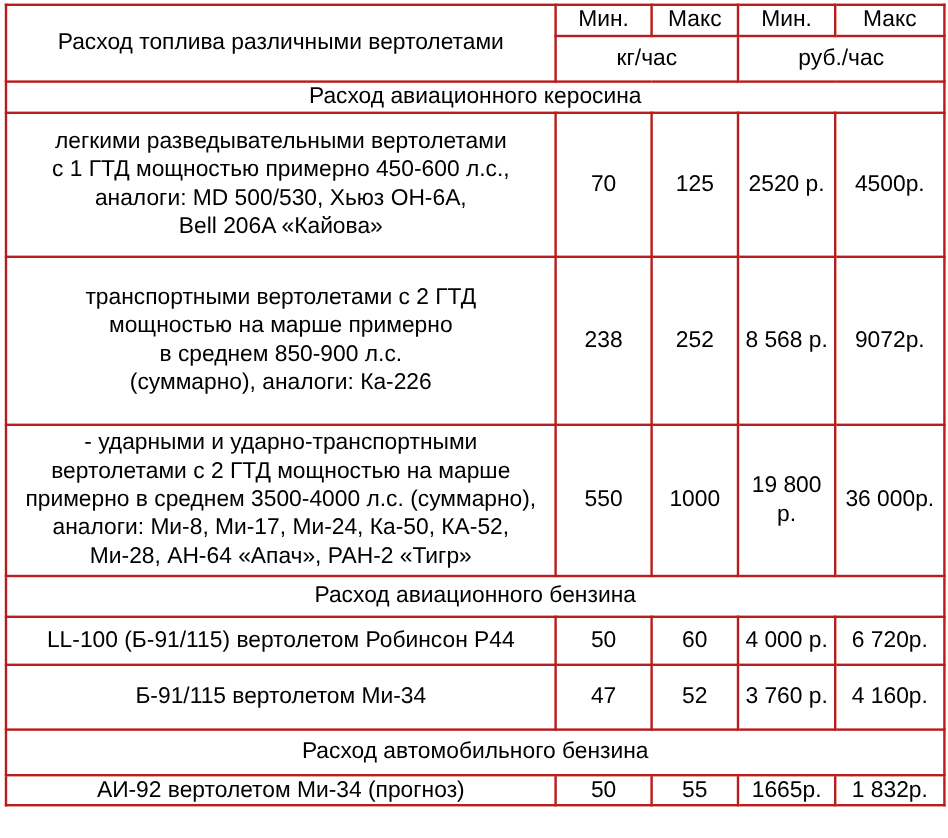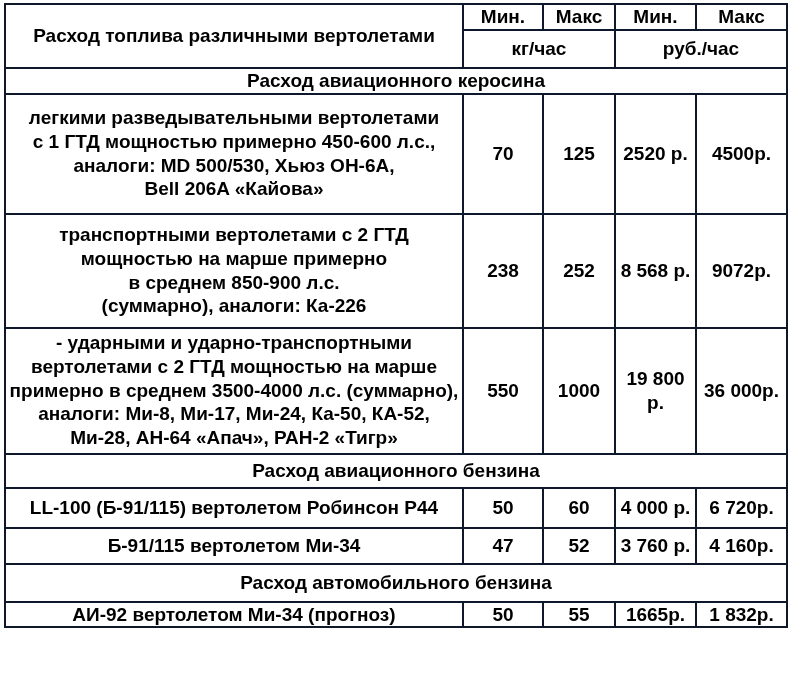--- a/index.html
+++ b/index.html
@@ -17,27 +17,26 @@
   table.fuel {
     border-collapse: collapse;
     table-layout: fixed;
     width: 782px;
     margin: 3px 0 0 4px;
     font-family: "Liberation Sans", sans-serif;
     font-size: 19px;
     color: #000000;
   }
   table.fuel td {
-    border: 2px solid #0f172a;
+    border: 2px solid #b91c1c;
     padding: 0;
     text-align: center;
     vertical-align: middle;
     overflow: hidden;
     line-height: 1.25;
-    font-weight: bold;
   }
   td.desc {
     text-align: left;
     padding: 3px 6px 3px 7px;
     white-space: pre-line;
     line-height: 28px;
   }
   td.desc-single {
     text-align: left;
     padding: 3px 6px 3px 9px;
@@ -88,21 +87,21 @@
     <tr style="height:120px">
       <td class="desc">легкими разведывательными вертолетами
 с 1 ГТД мощностью примерно 450-600 л.с.,
 аналоги: MD 500/530, Хьюз OH-6A,
 Bell 206A «Кайова»</td>
       <td class="num">70</td>
       <td class="num">125</td>
       <td class="num">2520 р.</td>
       <td class="num">4500р.</td>
     </tr>
-    <tr style="height:114px">
+    <tr style="height:140px">
       <td class="desc">транспортными вертолетами с 2 ГТД
 мощностью на марше примерно
 в среднем 850-900 л.с.
 (суммарно), аналоги: Ка-226</td>
       <td class="num">238</td>
       <td class="num">252</td>
       <td class="num">8&nbsp;568 р.</td>
       <td class="num">9072р.</td>
     </tr>
     <tr style="height:126px">
@@ -120,21 +119,21 @@
     <tr style="height:34px">
       <td class="section" colspan="5">Расход авиационного бензина</td>
     </tr>
     <tr style="height:40px">
       <td class="desc-single">LL-100 (Б-91/115) вертолетом Робинсон Р44</td>
       <td class="num">50</td>
       <td class="num">60</td>
       <td class="num">4&nbsp;000 р.</td>
       <td class="num">6&nbsp;720р.</td>
     </tr>
-    <tr style="height:36px">
+    <tr style="height:54px">
       <td class="desc-single">Б-91/115 вертолетом Ми-34</td>
       <td class="num">47</td>
       <td class="num">52</td>
       <td class="num">3&nbsp;760 р.</td>
       <td class="num">4&nbsp;160р.</td>
     </tr>
 
     <tr style="height:38px">
       <td class="section" colspan="5">Расход автомобильного бензина</td>
     </tr>

